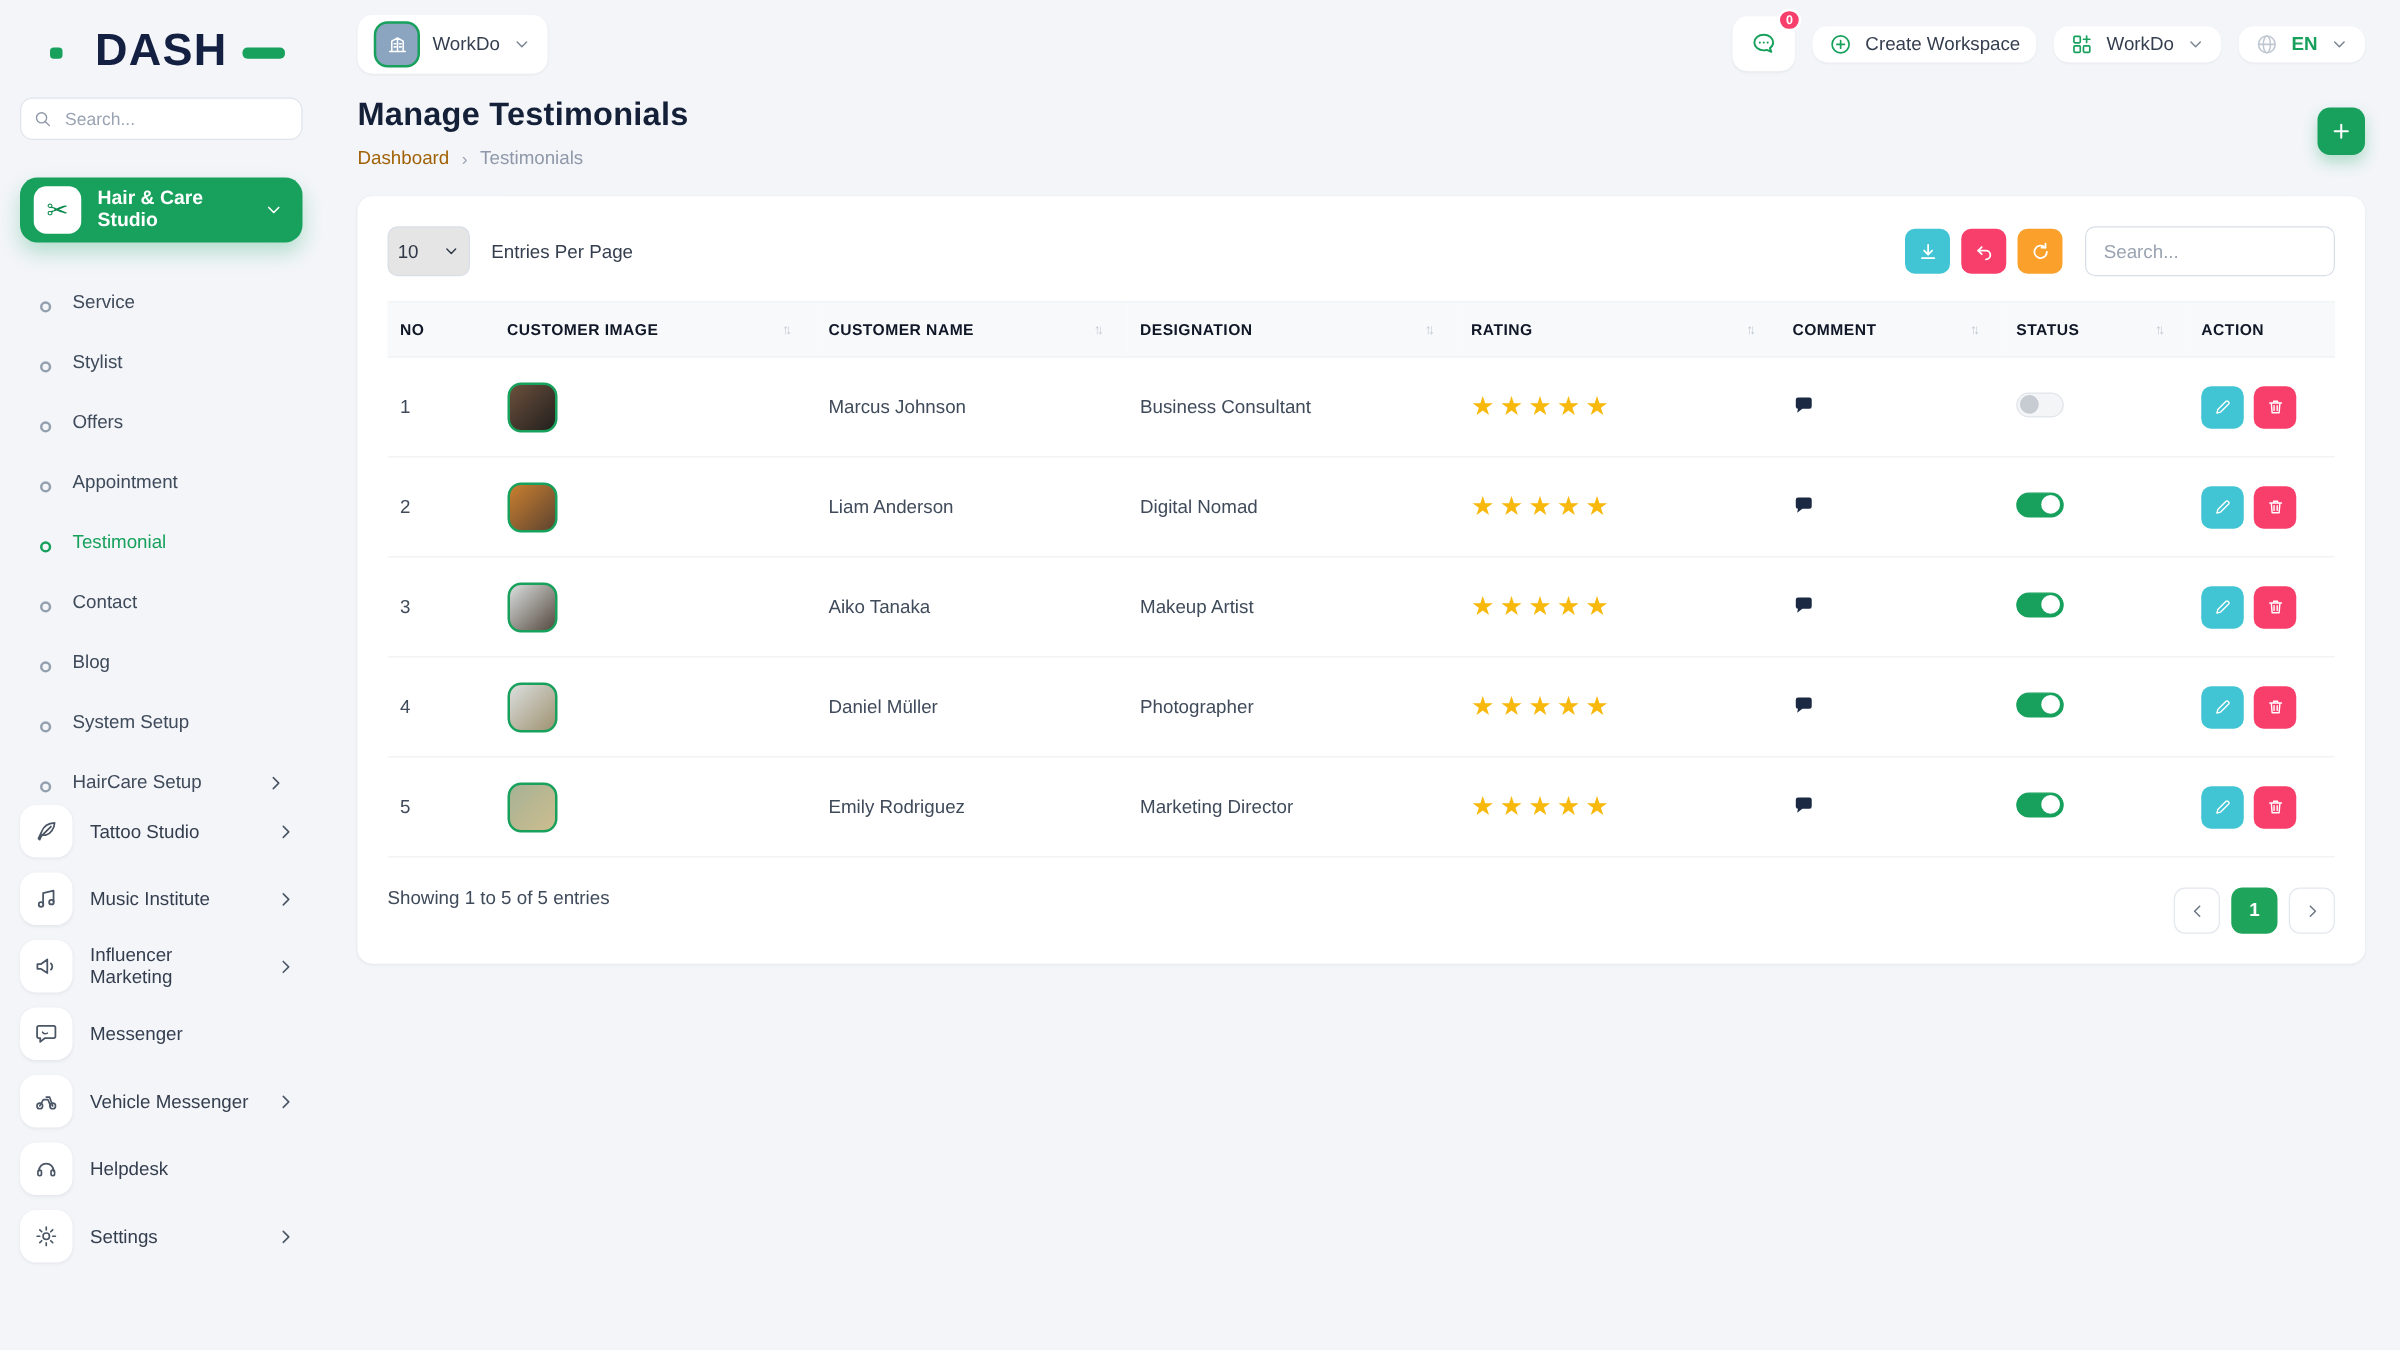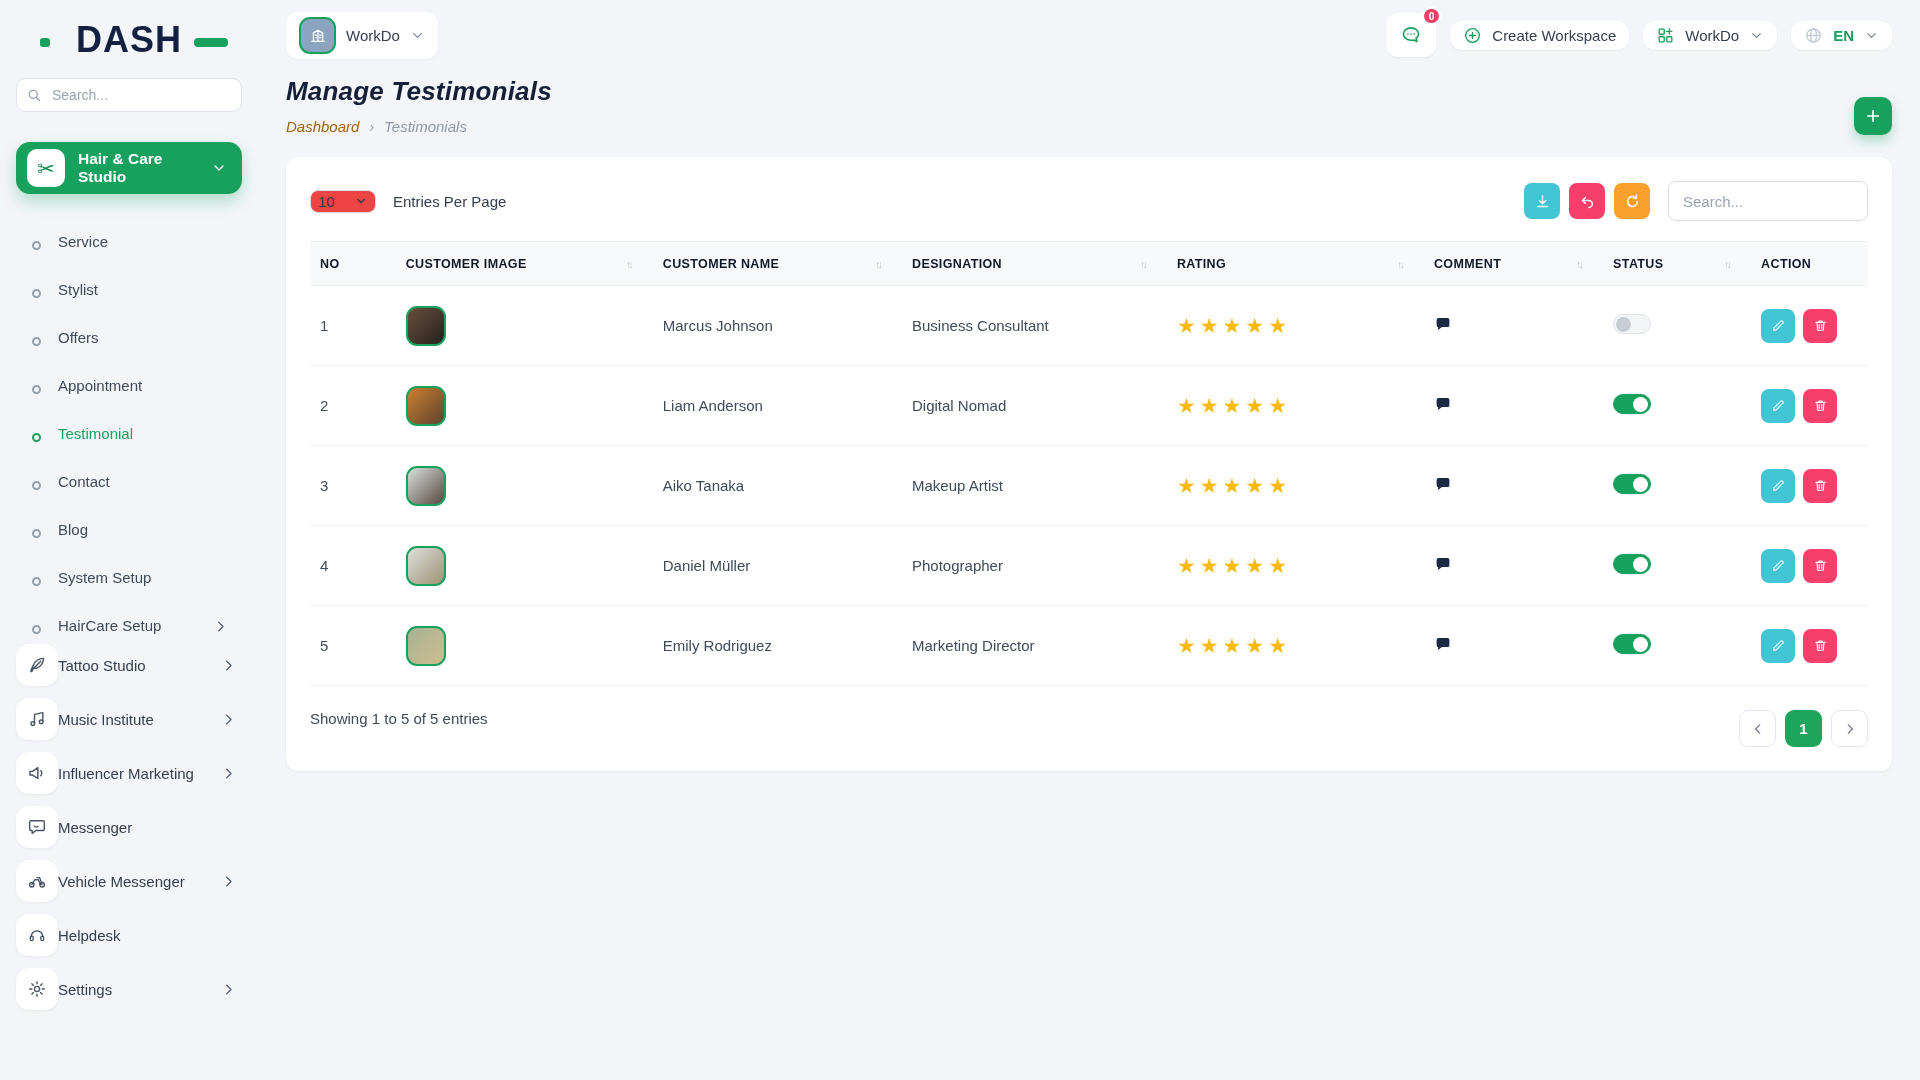--- a/index.html
+++ b/index.html
@@ -36,21 +36,21 @@
 
   .sub-items { margin-top:8px; }
   .sub-item { display:flex; align-items:flex-end; gap:17px; height:48px; padding:0 14px 0 16px;
     font-size:15px; color:#3f4a5a; cursor:pointer; }
   .sub-item .bullet { width:9px; height:9px; border:2px solid #93a0ae; border-radius:50%; flex:0 0 auto; }
   .sub-item.active { color:#17a15c; }
   .sub-item.active .bullet { border-color:#17a15c; }
   .sub-item .chev-r { margin-left:auto; width:15px; height:15px; color:#4a5565; }
 
   .modules { margin-top:4px; }
-  .module { display:flex; align-items:center; gap:0; height:54px; cursor:pointer; padding-right:6px; }
+  .module { display:flex; align-items:center; gap:14px; height:54px; cursor:pointer; padding-right:6px; }
   .module .tile { width:42px; height:42px; background:#fff; border-radius:13px; display:grid; place-items:center;
     color:#4a5565; box-shadow:0 1px 3px rgba(16,24,40,.06); flex:0 0 auto; }
   .module .tile svg { width:20px; height:20px; }
   .module .lbl { font-size:15px; color:#343e4e; font-weight:500; }
   .module .chev-r { margin-left:auto; width:15px; height:15px; color:#4a5565; }
 
   
   .main { flex:1; padding:10px 28px 0 28px; }
   .topbar { height:50px; display:flex; align-items:center; justify-content:space-between; }
   .chip { background:#fff; border-radius:12px; display:flex; align-items:center; gap:10px;
@@ -63,33 +63,33 @@
   .top-right { display:flex; align-items:center; gap:14px; }
   .msg-chip { position:relative; width:50px; height:44px; justify-content:center; padding:0; }
   .msg-chip svg { width:22px; height:22px; color:#17a15c; }
   .badge { position:absolute; top:-6px; right:-5px; min-width:18px; height:18px; padding:0 5px; background:#f83e6b;
     border:2px solid #fff; border-radius:999px; color:#fff; font-size:10px; font-weight:700;
     display:grid; place-items:center; }
   .green-ico { color:#17a15c; width:19px; height:19px; }
   .globe-ico { color:#c0c7d2; width:19px; height:19px; }
   .lang-txt { font-size:15px; font-weight:700; color:#17a15c; }
 
-  .page-head { margin-top:16px; display:flex; justify-content:space-between; align-items:flex-end;font-style:italic; }
+  .page-head { margin-top:16px; display:flex; justify-content:space-between; align-items:flex-start; }
   .page-title { margin:0; font-size:26px; font-weight:700; color:#141f38; letter-spacing:.2px; }
   .breadcrumb { margin-top:11px; font-size:15px; display:flex; align-items:center; gap:10px; }
   .bc-link { color:#a16207; cursor:pointer; }
   .bc-sep { color:#9aa3b2; font-size:14px; }
   .bc-cur { color:#8f98a9; }
   .add-btn { width:38px; height:38px; margin-top:10px; border:none; border-radius:10px; background:#17a15c; color:#fff;
     display:grid; place-items:center; cursor:pointer; box-shadow:0 6px 12px rgba(23,161,92,.3); }
   .add-btn svg { width:18px; height:18px; }
 
   .card { margin-top:22px; background:#fff; border-radius:12px; padding:24px; box-shadow:0 1px 3px rgba(16,24,40,.06); }
   .toolbar { display:flex; align-items:center; }
-  .select { width:66px; height:23px; border:1px solid #d8dee8; border-radius:8px; background:#ef4444;
+  .select { width:66px; height:40px; border:1px solid #d8dee8; border-radius:8px; background:#e5e5e5;
     display:flex; align-items:center; justify-content:center; gap:19px; font-size:15px; color:#2f3948; cursor:pointer; }
   .select svg { width:14px; height:14px; color:#2f3948; }
   .entries-label { margin-left:17px; font-size:15px; color:#343e4e; }
   .tb-spacer { flex:1; }
   .icon-btn { width:36px; height:36px; border:none; border-radius:8px; color:#fff; display:grid; place-items:center;
     cursor:pointer; margin-left:9px; }
   .icon-btn svg { width:17px; height:17px; }
   .btn-teal { background:#41c5d4; }
   .btn-pink { background:#f83e6b; }
   .btn-orange { background:#fba12b; }

